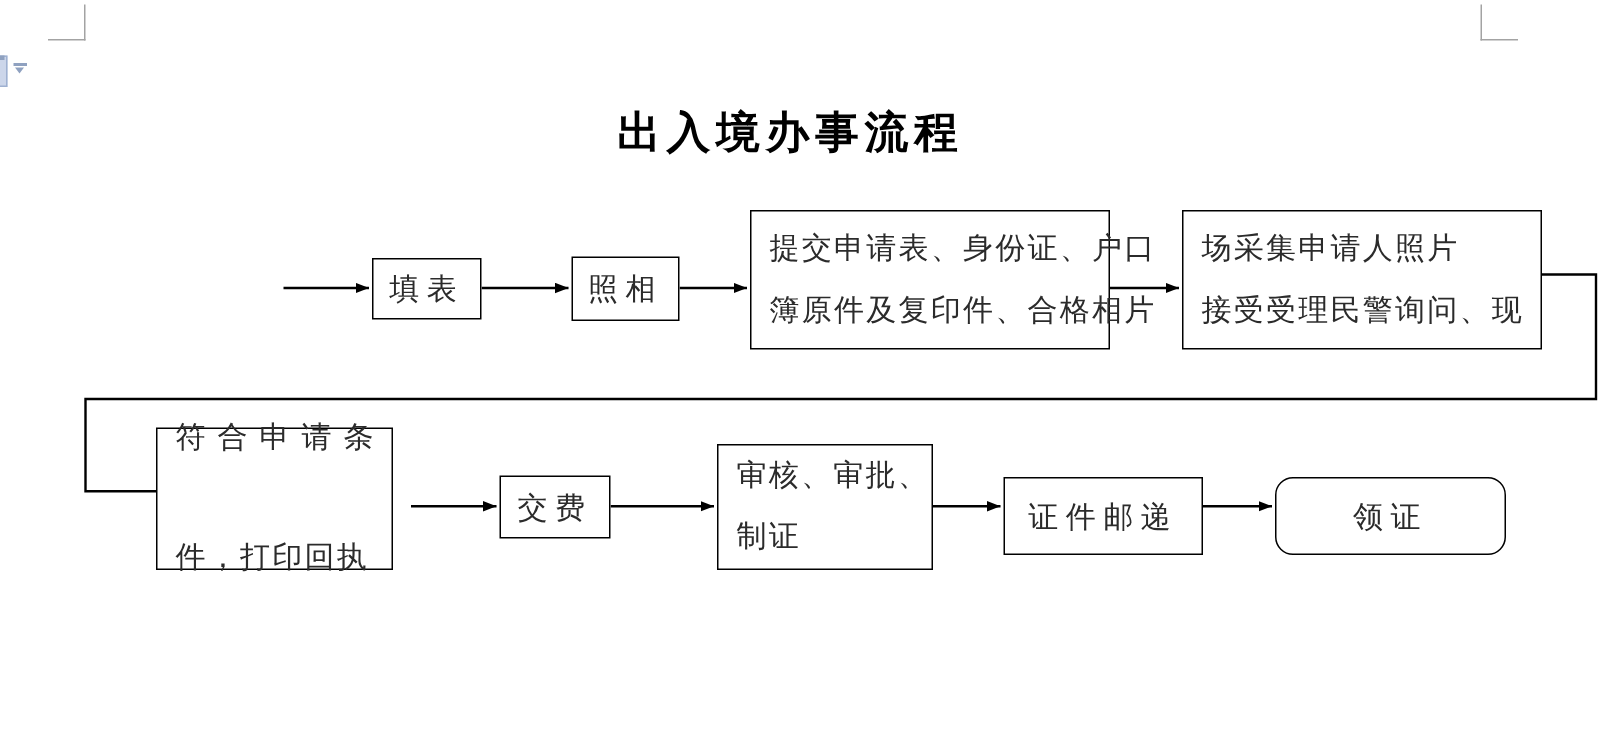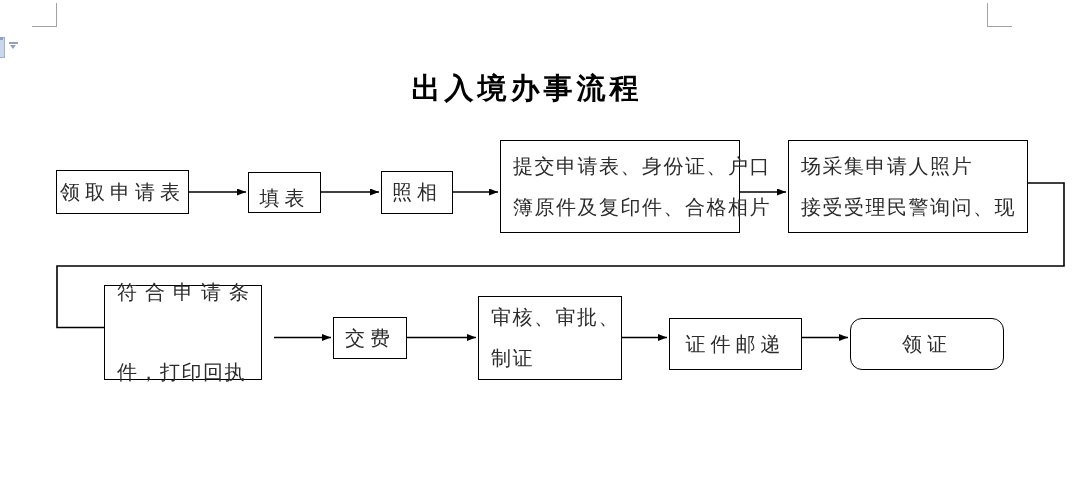--- a/index.html
+++ b/index.html
@@ -39,21 +39,21 @@
     font-size: 20px;
     display: flex;
     flex-direction: column;
     justify-content: center;
   }
   .node.single { align-items: center; letter-spacing: 5px; white-space: nowrap; }
   .node.multi  { padding: 0 12px; line-height: 41px; letter-spacing: 1.5px; }
   .node .nline { display: block; white-space: nowrap; }
 
   .n1  { left: 56px;  top: 170px; width: 133px; height: 44px; letter-spacing: 2px; }
-  .n2  { left: 248px; top: 172px; width: 73px;  height: 41px; justify-content: flex-end; }
+  .n2  { left: 248px; top: 172px; width: 73px;  height: 41px; }
   .n3  { left: 381px; top: 171px; width: 72px;  height: 43px; }
   .n4  { left: 500px; top: 140px; width: 240px; height: 93px; }
   .n5  { left: 788px; top: 140px; width: 240px; height: 93px; }
   .n6  { left: 104px; top: 285px; width: 158px; height: 95px; letter-spacing: 2px; gap: 39px; }
   .n7  { left: 333px; top: 317px; width: 74px;  height: 42px; }
   .n8  { left: 478px; top: 296px; width: 144px; height: 84px; }
   .n9  { left: 669px; top: 318px; width: 133px; height: 52px; letter-spacing: 4px; }
   .n10 { left: 850px; top: 318px; width: 154px; height: 52px; letter-spacing: 4px; border-radius: 12px; }
 
   
@@ -136,23 +136,20 @@
       <line x1="453" y1="192" x2="498" y2="192" marker-end="url(#arrow)"></line>
       <line x1="740" y1="192" x2="786" y2="192" marker-end="url(#arrow)"></line>
       <path d="M1028,183 L1064,183 L1064,266 L57,266 L57,327.5 L114,327.5" marker-end="url(#arrow)"></path>
       <line x1="274" y1="337.5" x2="331" y2="337.5" marker-end="url(#arrow)"></line>
       <line x1="407" y1="337.5" x2="476" y2="337.5" marker-end="url(#arrow)"></line>
       <line x1="622" y1="337.5" x2="667" y2="337.5" marker-end="url(#arrow)"></line>
       <line x1="802" y1="337.5" x2="848" y2="337.5" marker-end="url(#arrow)"></line>
     </g>
   </svg>
 
-  <div class="node single n1">
-    <span class="nline">领取申请表</span>
-  </div>
 
   <div class="node single n2">
     <span class="nline">填表</span>
   </div>
 
   <div class="node single n3">
     <span class="nline">照相</span>
   </div>
 
   <div class="node multi n4">

